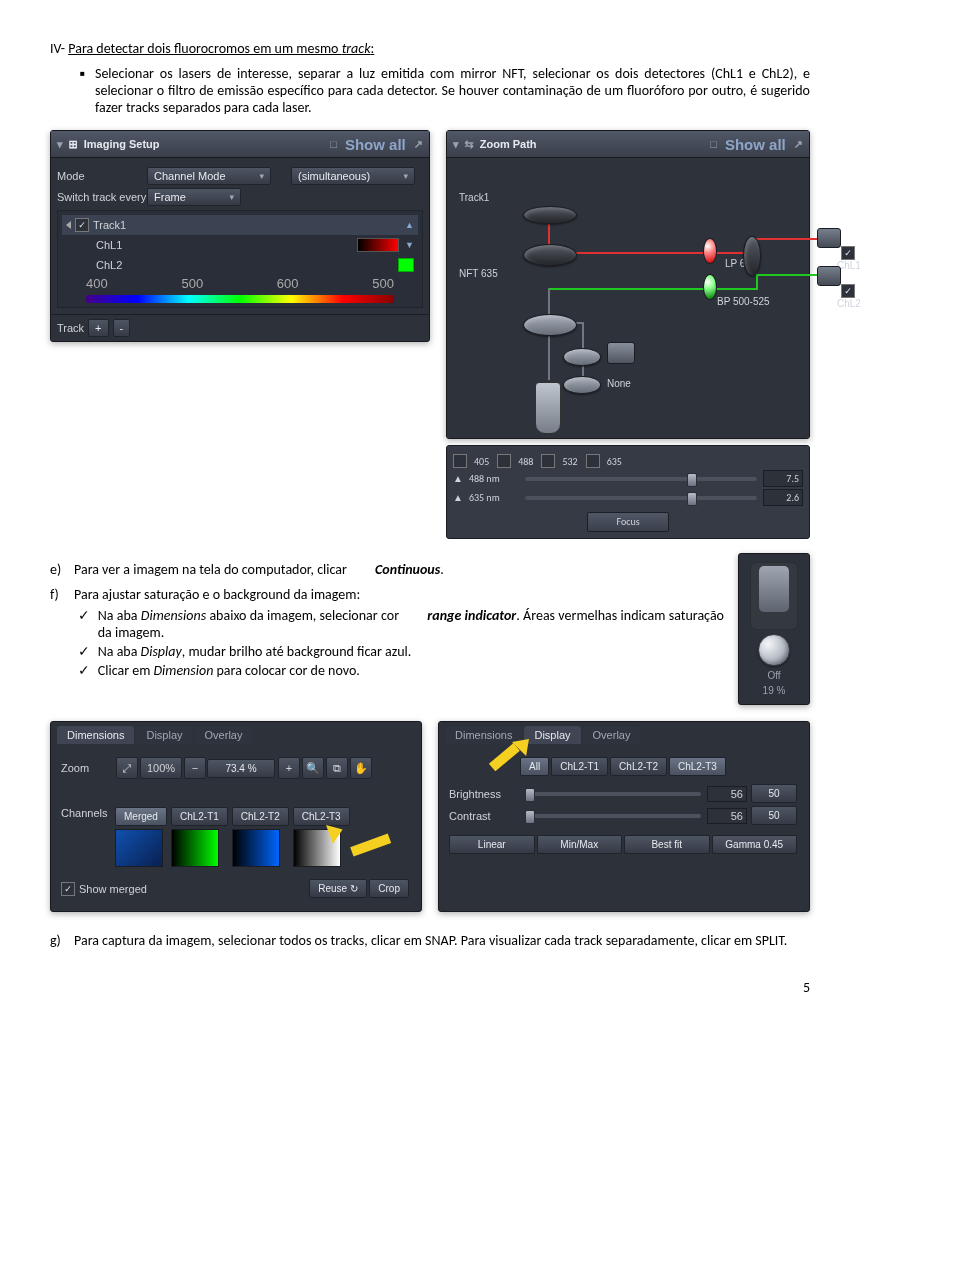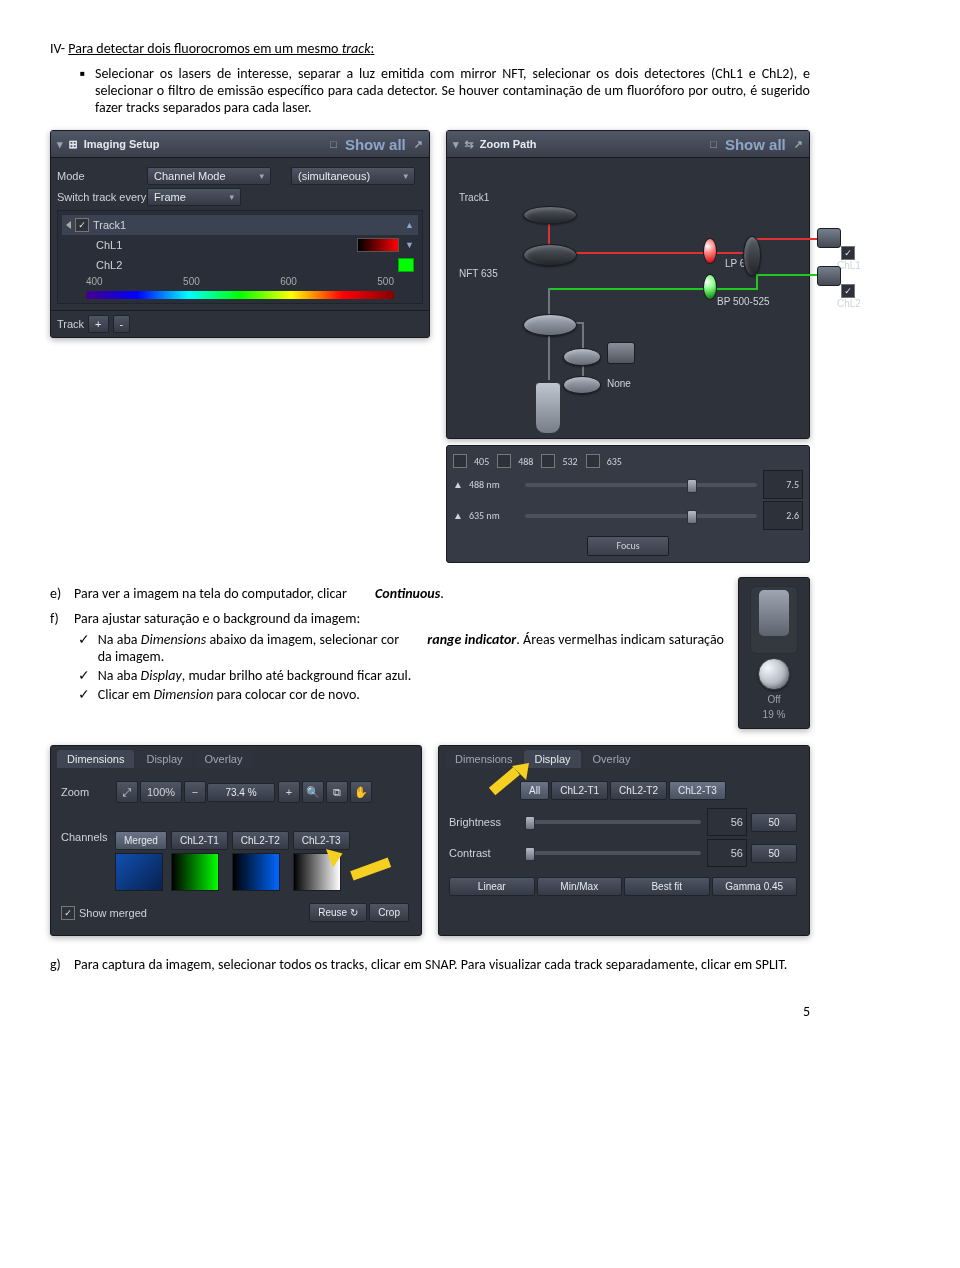--- a/index.html
+++ b/index.html
@@ -31,21 +31,21 @@
 .track-box { border: 1px solid #1f232b; padding: 4px; margin-top: 4px; background: #2a2e38; }
 .track-row { display: flex; align-items: center; height: 18px; padding: 1px 4px; }
 .track-row.sel { background: #3b4252; }
 .tri { width: 0; height: 0; border-top: 4px solid transparent; border-bottom: 4px solid transparent; border-right: 5px solid #aaa; margin-right: 4px; }
 .chk { width: 12px; height: 12px; border: 1px solid #777; background: #2d313a; margin-right: 4px; display: inline-flex; align-items: center; justify-content: center; font-size: 9px; color: #e6e9ef; }
 .chk.on::before { content: "✓"; }
 .swatch { width: 40px; height: 12px; border: 1px solid #555; }
 .swatch.red { background: linear-gradient(to right,#000,#f00); }
 .swatch.green { background: #0f0; border-color: #0a0; }
 .spectrum { height: 8px; margin: 3px 24px 0 24px; background: linear-gradient(to right,#408,#00f,#0ff,#0f0,#ff0,#f00,#800); border-radius: 2px; }
-.ticks { display: flex; justify-content: space-between; margin: 1px 24px 4px 24px; font-size: 10px; color: #aaa; }
+.ticks { display: flex; justify-content: space-between; margin: 1px 24px 4px 24px; font-size: 13px; color: #aaa; }
 .panel-footer { display: flex; align-items: center; padding: 4px 6px; border-top: 1px solid #1a1d24; }
 .btn-mini { background: linear-gradient(#4e5563,#353a45); border: 1px solid #1f232b; border-radius: 2px; padding: 0 6px; margin-left: 4px; color: #e6e9ef; font-size: 11px; height: 16px; line-height: 16px; }
 
 
 .lp-area { position: relative; height: 280px; background: #2e323b; }
 .live-bar { position: absolute; left: 18px; right: 18px; top: 6px; height: 18px; background: linear-gradient(#505766,#3a3f4b); border: 1px solid #1a1d24; border-radius: 2px; display: flex; align-items: center; justify-content: center; color: #dfe4ec; font-weight: bold; font-size: 10px; letter-spacing: 0.5px; }
 .lp-lbl { position: absolute; font-size: 10px; color: #cfd4dc; }
 .line { position: absolute; }
 .line-red { background: #e03030; height: 2px; }
 .line-green { background: #1fc91f; height: 2px; }
@@ -63,21 +63,21 @@
 .detector-icon { position: absolute; width: 22px; height: 18px; background: linear-gradient(#777f8d,#454a54); border: 1px solid #1a1d24; border-radius: 3px; }
 .chk-lp { position: absolute; width: 12px; height: 12px; border: 1px solid #777; background: #2d313a; display: flex; align-items: center; justify-content: center; font-size: 9px; color: #e6e9ef; }
 .chk-lp::before { content: "✓"; }
 .objective { position: absolute; width: 24px; height: 50px; background: linear-gradient(#c0c6cf,#767d88); border: 1px solid #333; border-radius: 4px 4px 10px 10px; }
 .post { position: absolute; width: 10px; height: 36px; background: linear-gradient(#9fa6b2,#5d636e); border-radius: 3px; }
 .laser-box { background: #353a44; border: 1px solid #1a1d24; border-radius: 3px; padding: 6px; font-size: 10px; color: #cfd4dc; }
 .laser-row { display: flex; align-items: center; margin: 2px 0; }
 .laser-row .lw { width: 50px; }
 .slider { flex: 1; height: 4px; background: #4b515d; border-radius: 2px; position: relative; margin: 0 6px; }
 .slider::after { content: ""; position: absolute; width: 8px; height: 12px; background: linear-gradient(#b5bbc6,#6a7180); border: 1px solid #2a2e36; border-radius: 2px; top: -4px; }
-.val-box { width: 32px; border: 1px solid #1a1d24; background: #2d313a; text-align: right; padding: 7px 3px; }
+.val-box { width: 32px; border: 1px solid #1a1d24; background: #2d313a; text-align: right; padding: 1px 3px; }
 .focus-btn { width: 80px; height: 18px; background: linear-gradient(#505766,#3a3f4b); border: 1px solid #1a1d24; border-radius: 2px; text-align: center; line-height: 18px; margin: 6px auto 0 auto; }
 
 .knob-col { display: flex; flex-direction: column; align-items: center; gap: 4px; padding: 8px 0; }
 .knob { width: 30px; height: 30px; border-radius: 50%; background: radial-gradient(circle at 30% 30%,#f4f6f9,#b0b6c0 60%,#868e99); border: 1px solid #3a3f48; box-shadow: inset -2px -2px 4px rgba(0,0,0,0.3), 0 1px 2px rgba(0,0,0,0.5); }
 
 
 .tabs { display: flex; gap: 2px; }
 .tab { padding: 3px 10px; background: #2f333d; color: #a0a7b4; font-size: 11px; border-radius: 3px 3px 0 0; }
 .tab.on { background: #3f4552; color: #e6e9ef; }
 .bot-body { padding: 10px; }

